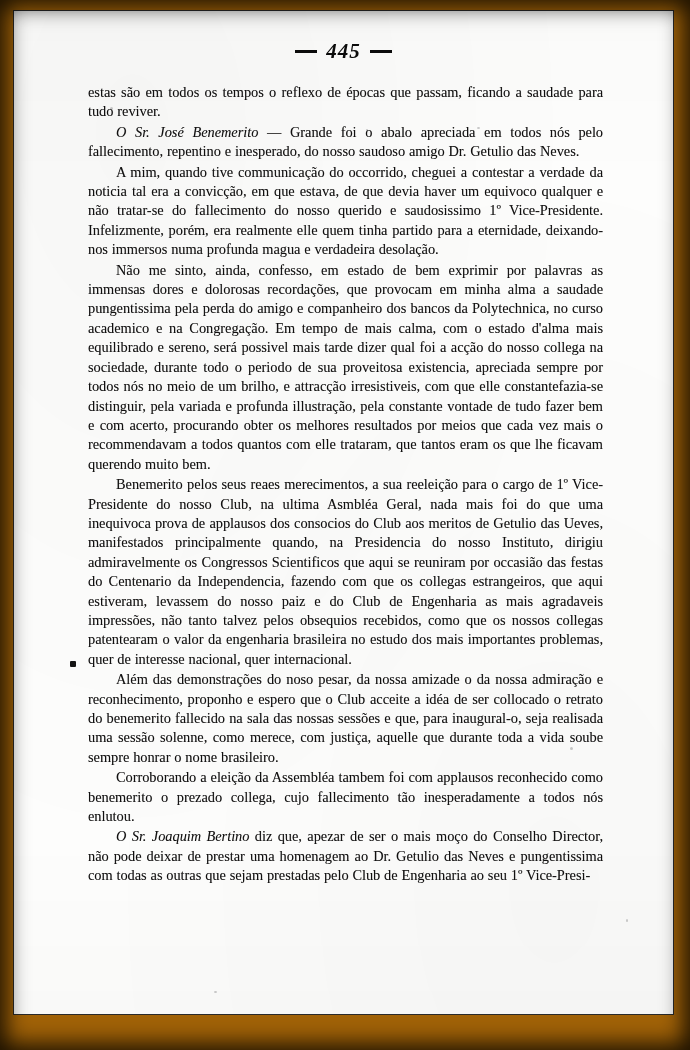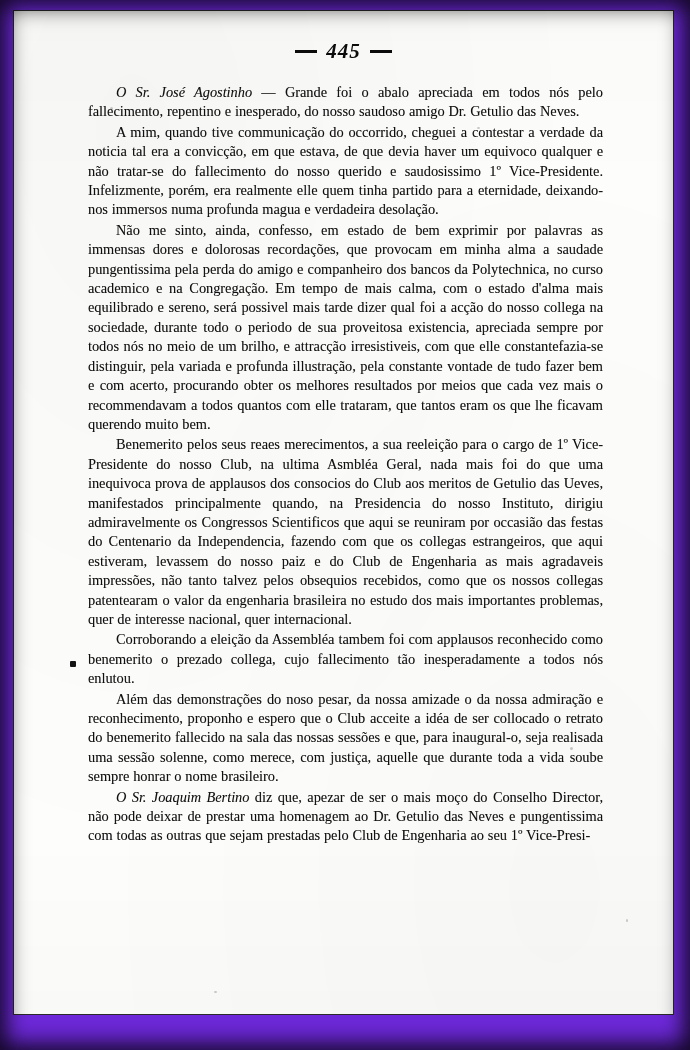--- a/index.html
+++ b/index.html
@@ -13,21 +13,21 @@
     height: 1050px;
     overflow: hidden;
     font-family: "Liberation Serif", "DejaVu Serif", serif;
   }
 
   
   .scan-frame {
     position: relative;
     width: 690px;
     height: 1050px;
-    background: #6d28d9;
+    background: #a16207;
   }
 
   
   .scan-frame::after {
     content: "";
     position: absolute;
     inset: 0;
     pointer-events: none;
     box-shadow: inset 0 0 22px 6px rgba(0,0,0,0.85);
   }
@@ -168,43 +168,46 @@
       <span class="speck s3"></span>
       <span class="speck s4"></span>
       <span class="speck s5"></span>
       <span class="speck s6"></span>
       <span class="speck s7"></span>
 
       <span class="margin-mark"></span>
 
       <div class="text-body">
 
-
-        <p class="para indented">
-          <span class="speaker">O Sr. José Agostinho</span><span> — Grande foi o abalo apreciada em todos nós pelo fallecimento, repentino e inesperado, do nosso saudoso amigo Dr. Getulio das Neves.</span>
+        <p class="para">
+          <span>estas são em todos os tempos o reflexo de épocas que passam, ficando a saudade para tudo reviver.</span>
+        </p>
+
+        <p class="para indented">
+          <span class="speaker">O Sr. José Benemerito</span><span> — Grande foi o abalo apreciada em todos nós pelo fallecimento, repentino e inesperado, do nosso saudoso amigo Dr. Getulio das Neves.</span>
         </p>
 
         <p class="para indented">
           <span>A mim, quando tive communicação do occorrido, cheguei a contestar a verdade da noticia tal era a convicção, em que estava, de que devia haver um equivoco qualquer e não tratar-se do fallecimento do nosso querido e saudosissimo 1º Vice-Presidente. Infelizmente, porém, era realmente elle quem tinha partido para a eternidade, deixando-nos immersos numa profunda magua e verdadeira desolação.</span>
         </p>
 
         <p class="para indented">
           <span>Não me sinto, ainda, confesso, em estado de bem exprimir por palavras as immensas dores e dolorosas recordações, que provocam em minha alma a saudade pungentissima pela perda do amigo e companheiro dos bancos da Polytechnica, no curso academico e na Congregação. Em tempo de mais calma, com o estado d'alma mais equilibrado e sereno, será possivel mais tarde dizer qual foi a acção do nosso collega na sociedade, durante todo o periodo de sua proveitosa existencia, apreciada sempre por todos nós no meio de um brilho, e attracção irresistiveis, com que elle constantefazia-se distinguir, pela variada e profunda illustração, pela constante vontade de tudo fazer bem e com acerto, procurando obter os melhores resultados por meios que cada vez mais o recommendavam a todos quantos com elle trataram, que tantos eram os que lhe ficavam querendo muito bem.</span>
         </p>
 
         <p class="para indented">
           <span>Benemerito pelos seus reaes merecimentos, a sua reeleição para o cargo de 1º Vice-Presidente do nosso Club, na ultima Asmbléa Geral, nada mais foi do que uma inequivoca prova de applausos dos consocios do Club aos meritos de Getulio das Ueves, manifestados principalmente quando, na Presidencia do nosso Instituto, dirigiu admiravelmente os Congressos Scientificos que aqui se reuniram por occasião das festas do Centenario da Independencia, fazendo com que os collegas estrangeiros, que aqui estiveram, levassem do nosso paiz e do Club de Engenharia as mais agradaveis impressões, não tanto talvez pelos obsequios recebidos, como que os nossos collegas patentearam o valor da engenharia brasileira no estudo dos mais importantes problemas, quer de interesse nacional, quer internacional.</span>
         </p>
 
         <p class="para indented">
+          <span>Além das demonstrações do noso pesar, da nossa amizade o da nossa admiração e reconhecimento, proponho e espero que o Club acceite a idéa de ser collocado o retrato do benemerito fallecido na sala das nossas sessões e que, para inaugural-o, seja realisada uma sessão solenne, como merece, com justiça, aquelle que durante toda a vida soube sempre honrar o nome brasileiro.</span>
+        </p>
+
+        <p class="para indented">
           <span>Corroborando a eleição da Assembléa tambem foi com applausos reconhecido como benemerito o prezado collega, cujo fallecimento tão inesperadamente a todos nós enlutou.</span>
-        </p>
-
-        <p class="para indented">
-          <span>Além das demonstrações do noso pesar, da nossa amizade o da nossa admiração e reconhecimento, proponho e espero que o Club acceite a idéa de ser collocado o retrato do benemerito fallecido na sala das nossas sessões e que, para inaugural-o, seja realisada uma sessão solenne, como merece, com justiça, aquelle que durante toda a vida soube sempre honrar o nome brasileiro.</span>
         </p>
 
         <p class="para indented">
           <span class="speaker">O Sr. Joaquim Bertino</span><span> diz que, apezar de ser o mais moço do Conselho Director, não pode deixar de prestar uma homenagem ao Dr. Getulio das Neves e pungentissima com todas as outras que sejam prestadas pelo Club de Engenharia ao seu 1º Vice-Presi-</span>
         </p>
 
       </div>
     </div>
   </div>
 </div>

